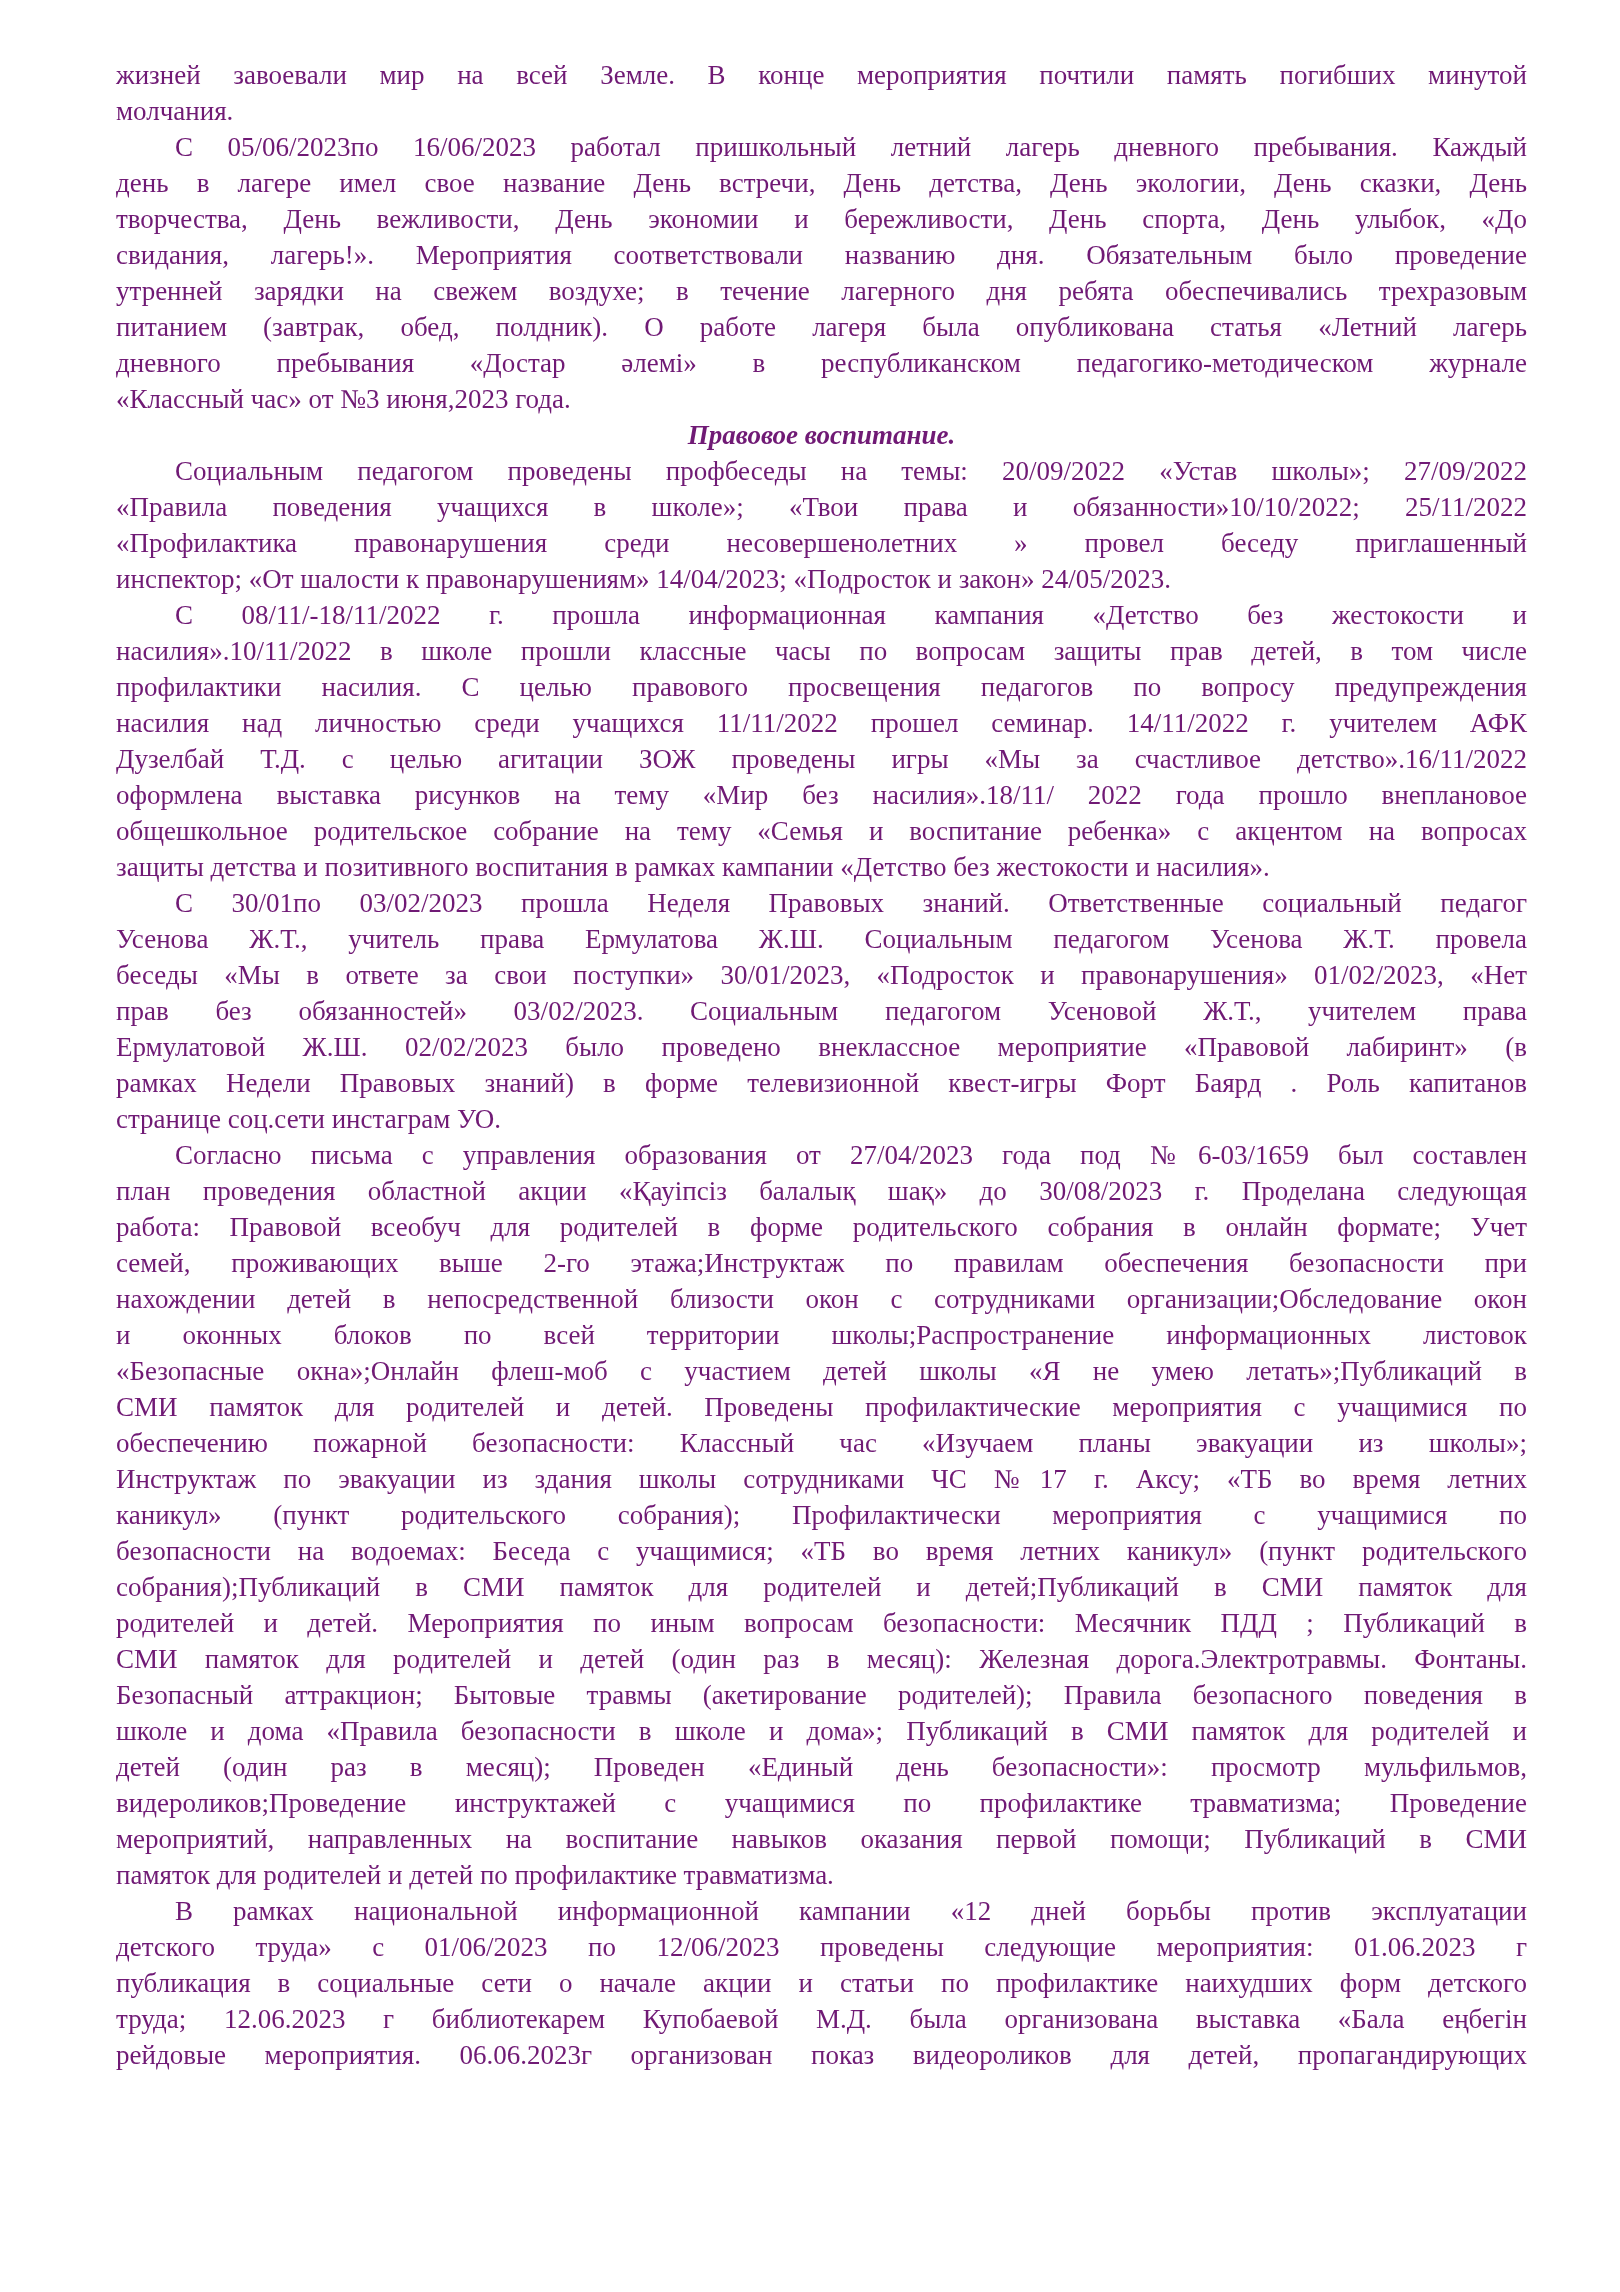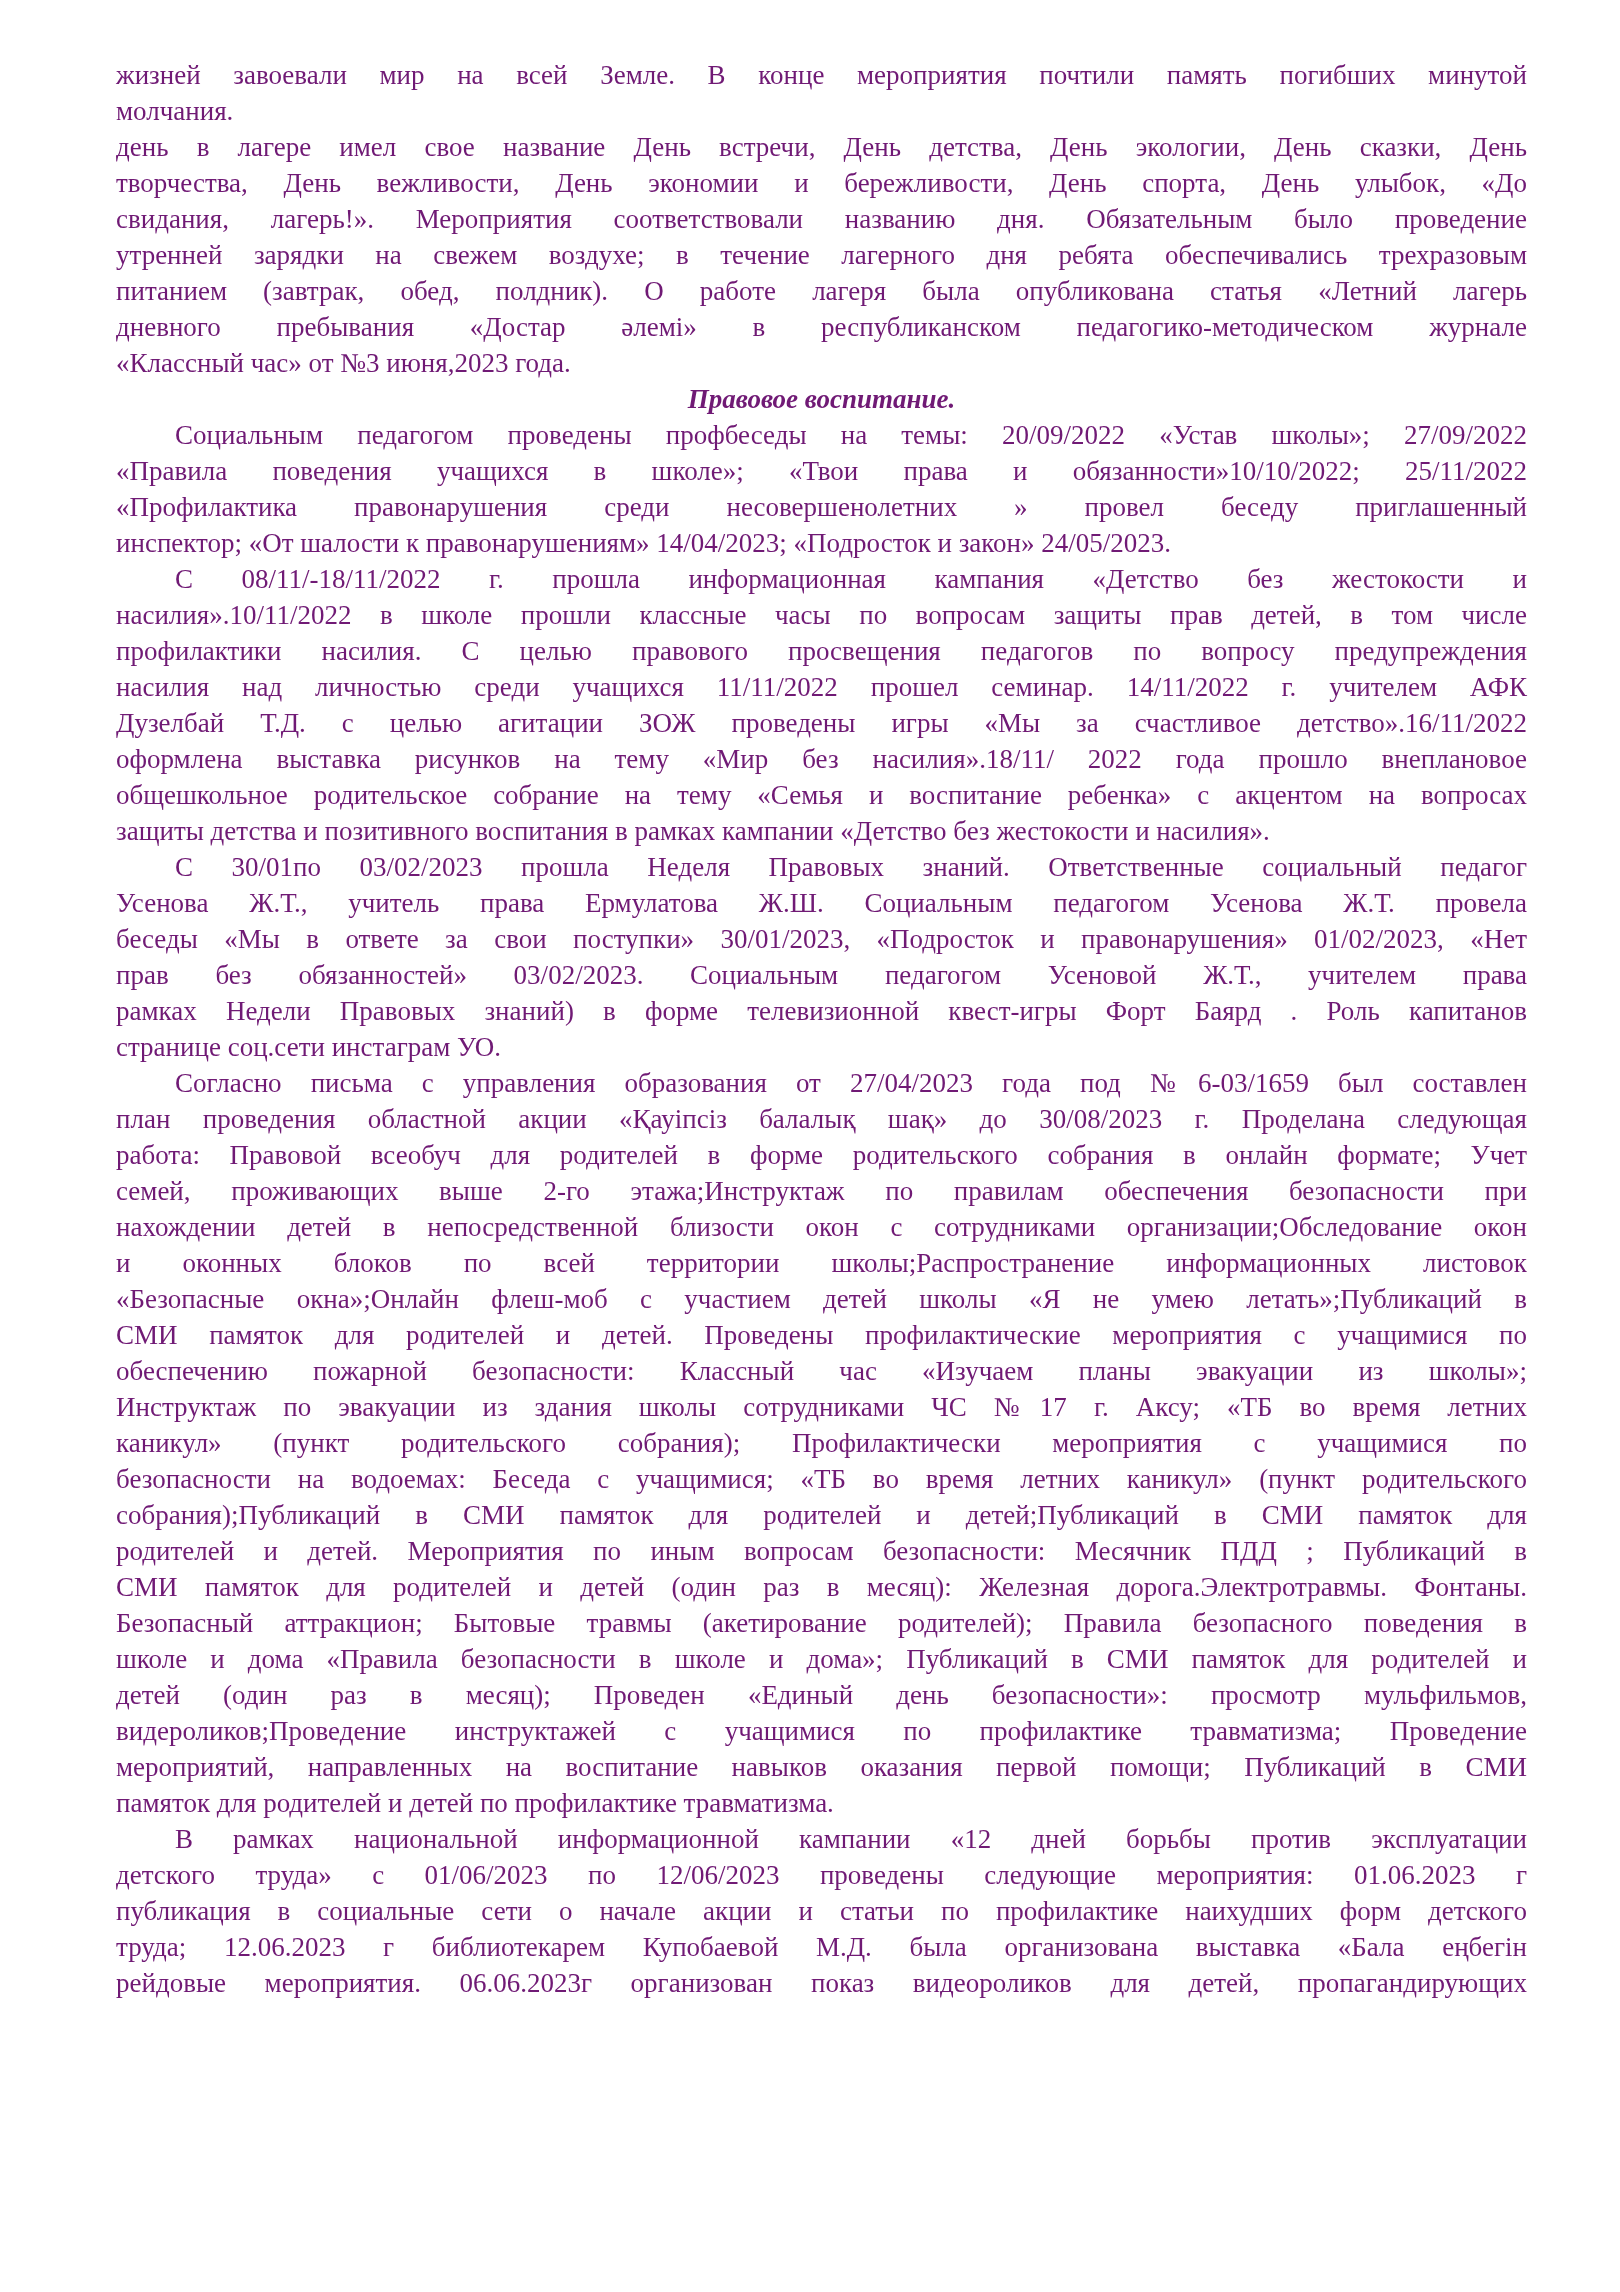--- a/index.html
+++ b/index.html
@@ -16,20 +16,21 @@
   .ln.last { text-align-last: left; }
   .ln.ind { padding-left: 59px; }
   .ln.center { text-align: left; text-align-last: center; font-weight: bold; font-style: italic; }
 </style>
 </head>
 <body>
 
 <div class="page" id="page">
     <div class="ln">жизней завоевали  мир на всей Земле. В конце мероприятия почтили память погибших минутой</div>
     <div class="ln last">молчания.</div>
+    <div class="ln ind">С 05/06/2023по 16/06/2023 работал пришкольный  летний лагерь  дневного пребывания. Каждый</div>
     <div class="ln">день в лагере имел свое название День встречи, День детства, День экологии, День сказки, День</div>
     <div class="ln">творчества, День  вежливости, День экономии и бережливости, День спорта, День улыбок, «До</div>
     <div class="ln">свидания, лагерь!». Мероприятия соответствовали названию дня. Обязательным было проведение</div>
     <div class="ln">утренней зарядки на свежем воздухе; в течение лагерного дня ребята обеспечивались трехразовым</div>
     <div class="ln">питанием (завтрак, обед, полдник).  О работе лагеря была опубликована статья «Летний лагерь</div>
     <div class="ln">дневного пребывания «Достар әлемі» в республиканском педагогико-методическом  журнале</div>
     <div class="ln last">«Классный час» от  №3 июня,2023 года.</div>
     <div class="ln center">Правовое воспитание.</div>
     <div class="ln ind">Социальным педагогом проведены профбеседы на  темы: 20/09/2022 «Устав школы»; 27/09/2022</div>
     <div class="ln">«Правила поведения учащихся в школе»; «Твои права и обязанности»10/10/2022; 25/11/2022</div>
@@ -40,20 +41,21 @@
     <div class="ln">профилактики насилия. С целью правового просвещения педагогов по вопросу предупреждения</div>
     <div class="ln">насилия над личностью среди учащихся 11/11/2022 прошел семинар. 14/11/2022 г. учителем АФК</div>
     <div class="ln">Дузелбай Т.Д. с целью агитации ЗОЖ проведены игры «Мы за счастливое детство».16/11/2022</div>
     <div class="ln">оформлена выставка рисунков на тему «Мир без насилия».18/11/ 2022 года прошло внеплановое</div>
     <div class="ln">общешкольное родительское собрание на тему «Семья и воспитание ребенка» с акцентом на вопросах</div>
     <div class="ln last">защиты детства и позитивного воспитания в рамках кампании «Детство без жестокости и насилия».</div>
     <div class="ln ind">С 30/01по 03/02/2023 прошла Неделя Правовых знаний. Ответственные  социальный педагог</div>
     <div class="ln">Усенова Ж.Т.,  учитель права Ермулатова Ж.Ш.  Социальным педагогом  Усенова Ж.Т. провела</div>
     <div class="ln">беседы «Мы в ответе за свои поступки» 30/01/2023, «Подросток и правонарушения» 01/02/2023, «Нет</div>
     <div class="ln">прав без обязанностей» 03/02/2023. Социальным педагогом Усеновой Ж.Т.,  учителем  права</div>
+    <div class="ln">Ермулатовой Ж.Ш.  02/02/2023 было проведено внеклассное мероприятие  «Правовой лабиринт» (в</div>
     <div class="ln">рамках Недели Правовых знаний)  в форме телевизионной квест-игры  Форт Баярд . Роль капитанов</div>
     <div class="ln last">странице соц.сети инстаграм  УО.</div>
     <div class="ln ind">Согласно письма с управления образования от 27/04/2023 года под №6-03/1659 был составлен</div>
     <div class="ln">план проведения областной акции  «Қауіпсіз балалық шақ» до 30/08/2023 г. Проделана следующая</div>
     <div class="ln">работа: Правовой всеобуч для родителей в форме родительского собрания в онлайн формате; Учет</div>
     <div class="ln">семей, проживающих выше 2-го этажа;Инструктаж  по правилам обеспечения безопасности при</div>
     <div class="ln">нахождении детей в непосредственной близости окон с сотрудниками организации;Обследование окон</div>
     <div class="ln">и оконных блоков по всей территории  школы;Распространение информационных листовок</div>
     <div class="ln">«Безопасные окна»;Онлайн флеш-моб с участием детей школы «Я не умею летать»;Публикаций в</div>
     <div class="ln">СМИ памяток для родителей и детей. Проведены  профилактические мероприятия с учащимися по</div>

